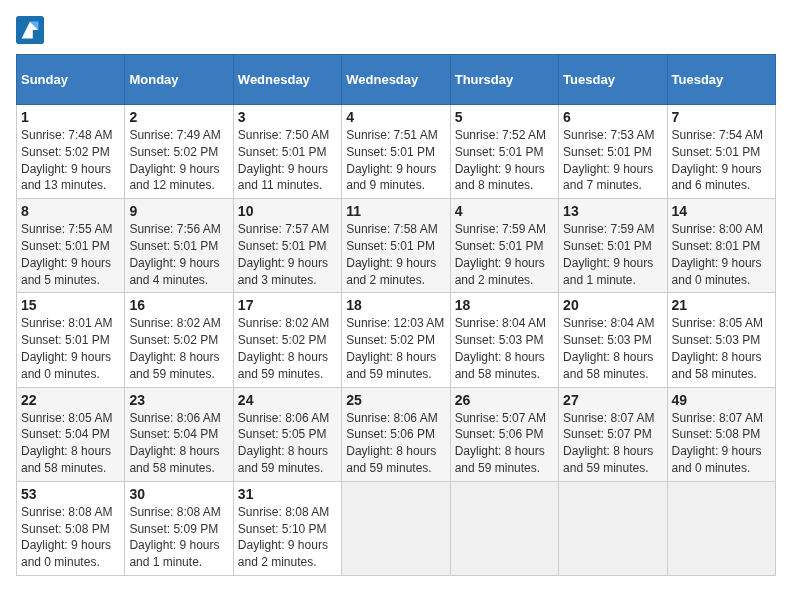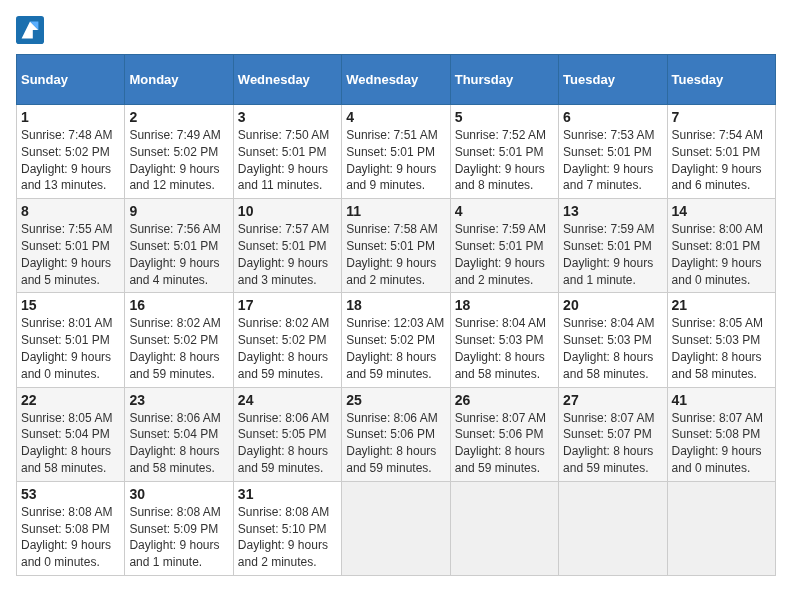--- a/index.html
+++ b/index.html
@@ -274,32 +274,32 @@
 Daylight: 8 hours and 59 minutes.</div>
         </td>
         <td>
           <div class="day-number">25</div>
           <div class="day-info">Sunrise: 8:06 AM
 Sunset: 5:06 PM
 Daylight: 8 hours and 59 minutes.</div>
         </td>
         <td>
           <div class="day-number">26</div>
-          <div class="day-info">Sunrise: 8:07 AM
+          <div class="day-info">Sunrise: 5:07 AM
 Sunset: 5:06 PM
 Daylight: 8 hours and 59 minutes.</div>
         </td>
         <td>
           <div class="day-number">27</div>
           <div class="day-info">Sunrise: 8:07 AM
 Sunset: 5:07 PM
 Daylight: 8 hours and 59 minutes.</div>
         </td>
         <td>
-          <div class="day-number">41</div>
+          <div class="day-number">49</div>
           <div class="day-info">Sunrise: 8:07 AM
 Sunset: 5:08 PM
 Daylight: 9 hours and 0 minutes.</div>
         </td>
       </tr>
       <tr>
         <td>
           <div class="day-number">53</div>
           <div class="day-info">Sunrise: 8:08 AM
 Sunset: 5:08 PM

